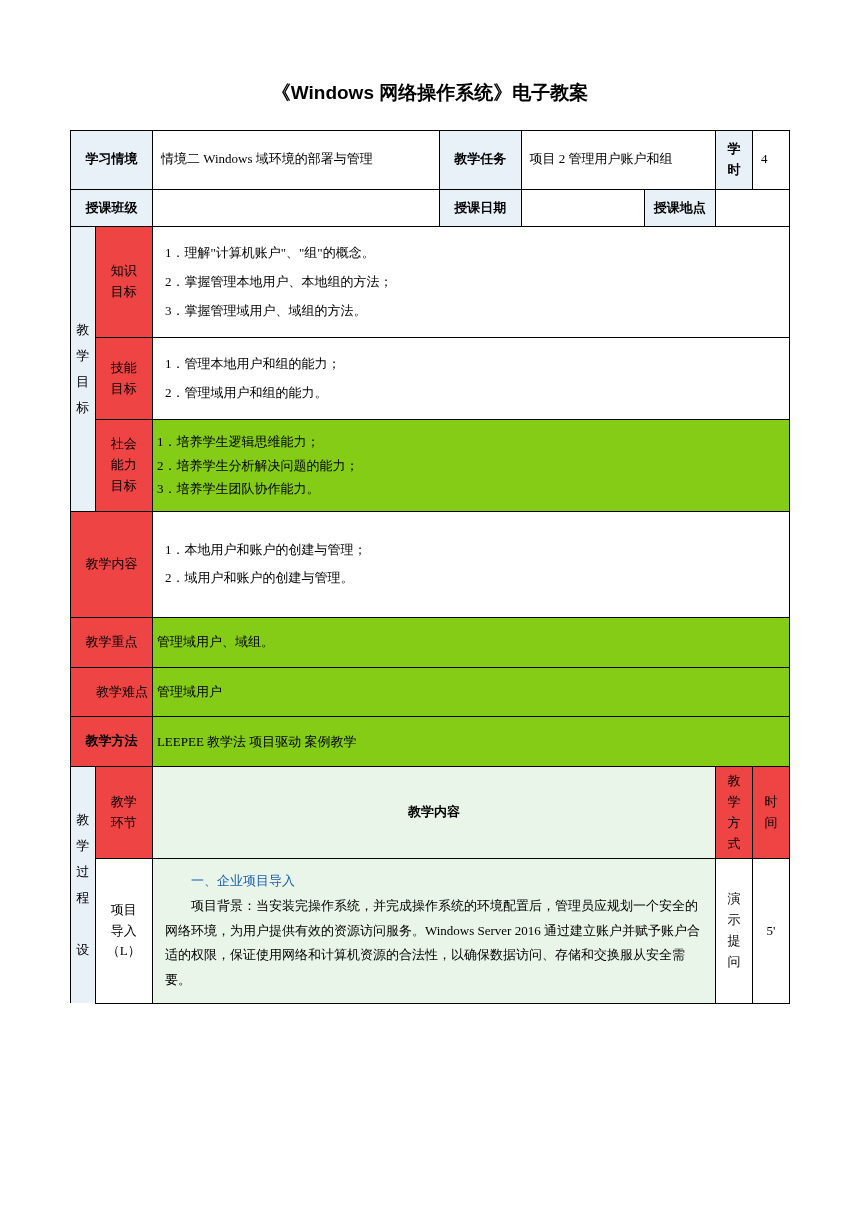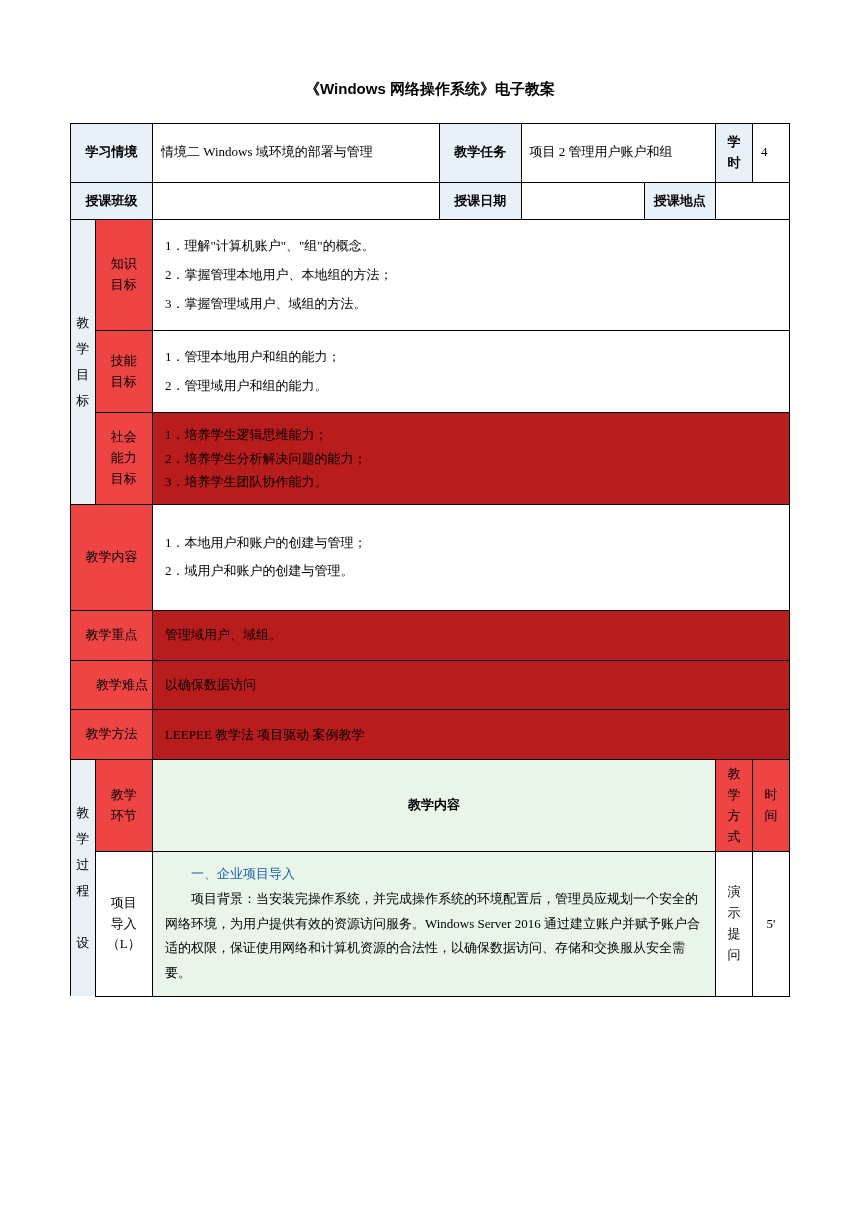--- a/index.html
+++ b/index.html
@@ -8,21 +8,21 @@
       height: 1216px;
       background: #ffffff;
       font-family: "SimSun", "宋体", serif;
       font-size: 13px;
       color: #000;
       padding: 80px 70px 40px 70px;
     }
     .title {
       text-align: center;
       font-weight: bold;
-      font-size: 15px;
+      font-size: 19px;
       margin-bottom: 24px;
       font-family: "SimHei", "黑体", sans-serif;
     }
     table {
       border-collapse: collapse;
       width: 100%;
       table-layout: fixed;
       border-radius: 21px;
     }
     td {
@@ -48,22 +48,22 @@
       width: 24px;
       padding: 8px 2px;
       line-height: 2.0;
     }
     .content-cell {
       background: #ffffff;
       padding: 12px 12px;
       line-height: 2.2;
     }
     .content-cell-tight {
-      background: #b91c1c;
-      padding: 10px 12px;
+      background: #84cc16;
+      padding: 10px 4px;
       line-height: 1.8;
     }
     .green-cell {
       background: #e8f5e8;
     }
     .section-title {
       color: #1a5fb4;
       font-weight: normal;
     }
     .indent { text-indent: 2em; }
@@ -140,25 +140,25 @@
     </td>
   </tr>
 
   <tr>
     <td class="label-cell" colspan="2" style="padding:14px 4px;">教学重点</td>
     <td class="content-cell-tight" colspan="7">管理域用户、域组。</td>
   </tr>
 
   <tr>
     <td class="label-cell" colspan="2" style="padding:14px 4px;text-align:right;">教学难点</td>
-    <td class="content-cell-tight" colspan="7">以确保数据访问</td>
+    <td class="content-cell-tight" colspan="7">管理域用户</td>
   </tr>
 
   <tr>
-    <td class="label-cell" colspan="2" style="padding:14px 0;">教学方法</td>
+    <td class="label-cell" colspan="2" style="padding:14px 0;font-weight:bold;">教学方法</td>
     <td class="content-cell-tight" colspan="7">LEEPEE 教学法    项目驱动    案例教学</td>
   </tr>
 
   <tr>
     <td class="vert-label" rowspan="2" style="border-bottom:none;">教<br>学<br>过<br>程<br><br>设</td>
     <td class="label-cell" style="padding:14px 2px;">教学<br>环节</td>
     <td class="label-cell green-cell" colspan="5" style="font-weight:bold;">教学内容</td>
     <td class="label-cell" style="padding:4px 2px;">教<br>学<br>方<br>式</td>
     <td class="label-cell">时<br>间</td>
   </tr>

